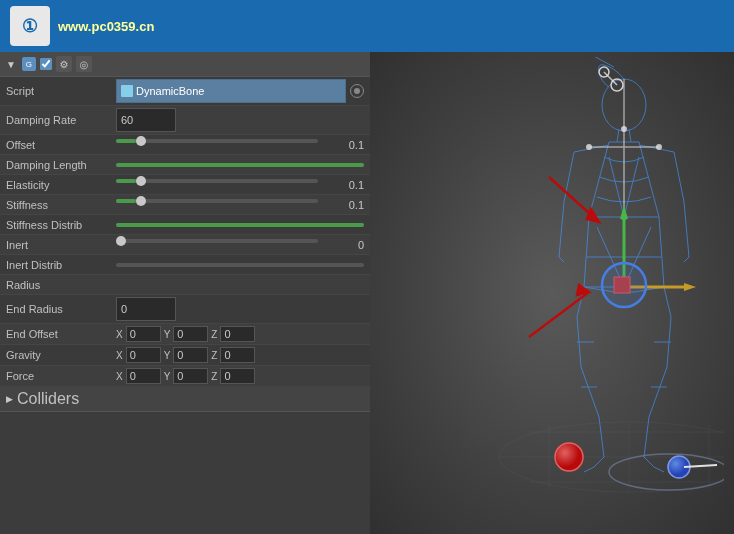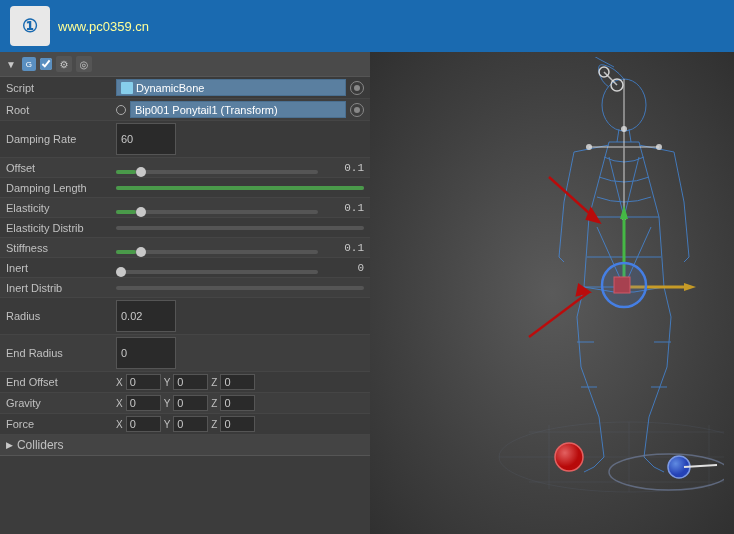--- a/index.html
+++ b/index.html
@@ -37,20 +37,21 @@
       margin-right: 8px;
     }
     .watermark-text {
       color: white;
       font-size: 16px;
       font-weight: bold;
     }
     .watermark-url {
       color: #ffff99;
       font-size: 13px;
+      font-weight: bold;
     }
 
     
     .main-content {
       display: flex;
       flex: 1;
       overflow: hidden;
     }
 
     
@@ -143,39 +144,39 @@
       display: flex;
       align-items: center;
       gap: 4px;
     }
     .prop-field {
       background: #2a2a2a;
       border: 1px solid #555;
       color: #c8c8c8;
       padding: 1px 4px;
       font-size: 11px;
-      height: 32px;
+      height: 24px;
       width: 60px;
     }
     .prop-icon-obj {
       width: 12px;
       height: 12px;
       background: #87ceeb;
       border-radius: 1px;
       flex-shrink: 0;
     }
     .prop-obj-ref {
       flex: 1;
       display: flex;
       align-items: center;
       gap: 3px;
       background: #5a7fa0;
       padding: 1px 4px;
       border: 1px solid #4a6f90;
-      height: 17px;
+      height: 24px;
       font-size: 11px;
       color: white;
       cursor: pointer;
     }
     .prop-circle-dot {
       width: 14px;
       height: 14px;
       border: 1px solid #888;
       border-radius: 50%;
       display: flex;
@@ -189,24 +190,23 @@
       width: 6px;
       height: 6px;
       background: #888;
       border-radius: 50%;
     }
 
     
     .slider-container {
       flex: 1;
       display: flex;
-      align-items: flex-end;
+      align-items: flex-start;
       gap: 16px;
       position: relative;
-      font-family: Liberation Mono, monospace;
     }
     .slider-track {
       flex: 1;
       height: 4px;
       background: #555;
       border-radius: 2px;
       position: relative;
     }
     .slider-fill {
       height: 100%;
@@ -261,21 +261,21 @@
       border-bottom: 1px solid #555;
       cursor: pointer;
       gap: 4px;
     }
     .section-arrow {
       color: #c8c8c8;
       font-size: 9px;
     }
     .section-label {
       color: #c0c0c0;
-      font-size: 12px;
+      font-size: 16px;
       text-align: right;
     }
 
     
     .viewport {
       flex: 1;
       background: #505050;
       position: relative;
       overflow: hidden;
     }
@@ -326,30 +326,20 @@
       <span class="prop-label">Script</span>
       <div class="prop-value">
         <div class="prop-obj-ref">
           <div class="prop-icon-obj"></div>
           <span>DynamicBone</span>
         </div>
         <div class="prop-circle-dot"></div>
       </div>
     </div>
 
-    <div class="property-row">
-      <span class="prop-label">Root</span>
-      <div class="prop-value">
-        <div style="width:10px;height:10px;border-radius:50%;border:1px solid #aaa;flex-shrink:0;"></div>
-        <div class="prop-obj-ref">
-          <span>Bip001 Ponytail1 (Transform)</span>
-        </div>
-        <div class="prop-circle-dot"></div>
-      </div>
-    </div>
 
     <div class="property-row">
       <span class="prop-label">Damping Rate</span>
       <div class="prop-value">
         <input class="prop-field" type="text" value="60" style="">
       </div>
     </div>
 
     <div class="property-row">
       <span class="prop-label">Offset</span>
@@ -375,38 +365,40 @@
       <span class="prop-label">Elasticity</span>
       <div class="prop-value slider-container">
         <div class="slider-track">
           <div class="slider-fill" style="width:10%;"></div>
           <div class="slider-handle" style="left:10%;"></div>
         </div>
         <span class="slider-value">0.1</span>
       </div>
     </div>
 
-    <div class="property-row">
-      <span class="prop-label">Elasticity Distrib</span>
-      <div class="prop-value slider-container">
-        <div class="slider-track"></div>
-      </div>
-    </div>
 
     <div class="property-row">
       <span class="prop-label">Stiffness</span>
       <div class="prop-value slider-container">
         <div class="slider-track">
           <div class="slider-fill" style="width:10%;"></div>
           <div class="slider-handle" style="left:10%;"></div>
         </div>
         <span class="slider-value">0.1</span>
       </div>
     </div>
 
+    <div class="property-row">
+      <span class="prop-label">Stiffness Distrib</span>
+      <div class="prop-value slider-container">
+        <div class="slider-track">
+          <div class="slider-fill" style="width:100%;background:#4a9a4a;"></div>
+        </div>
+      </div>
+    </div>
 
     <div class="property-row">
       <span class="prop-label">Inert</span>
       <div class="prop-value slider-container">
         <div class="slider-track">
           <div class="slider-fill" style="width:0%;"></div>
           <div class="slider-handle" style="left:0%;"></div>
         </div>
         <span class="slider-value">0</span>
       </div>
@@ -414,23 +406,20 @@
 
     <div class="property-row">
       <span class="prop-label">Inert Distrib</span>
       <div class="prop-value slider-container">
         <div class="slider-track"></div>
       </div>
     </div>
 
     <div class="property-row">
       <span class="prop-label">Radius</span>
-      <div class="prop-value">
-        <input class="prop-field" type="text" value="0.02" style="">
-      </div>
     </div>
 
 
     <div class="property-row">
       <span class="prop-label">End Radius</span>
       <div class="prop-value">
         <input class="prop-field" type="text" value="0" style="">
       </div>
     </div>
 

